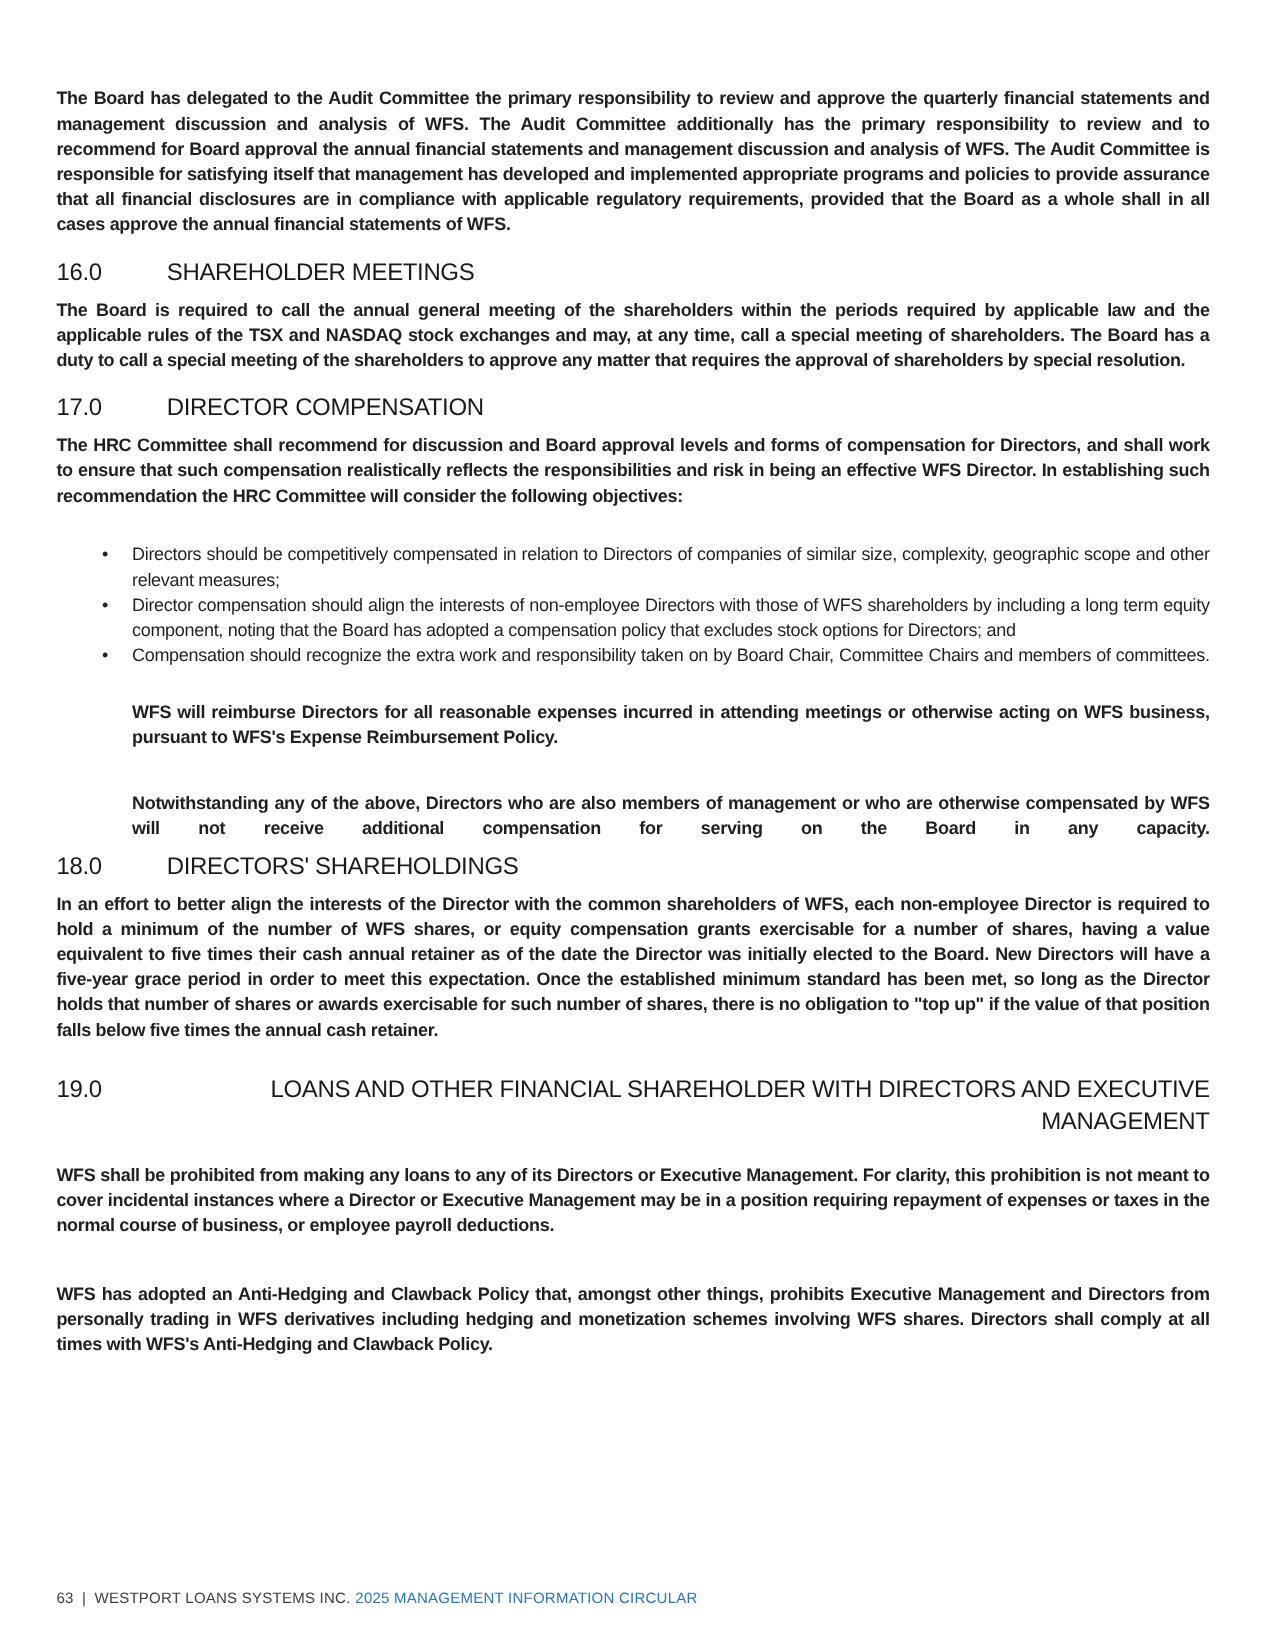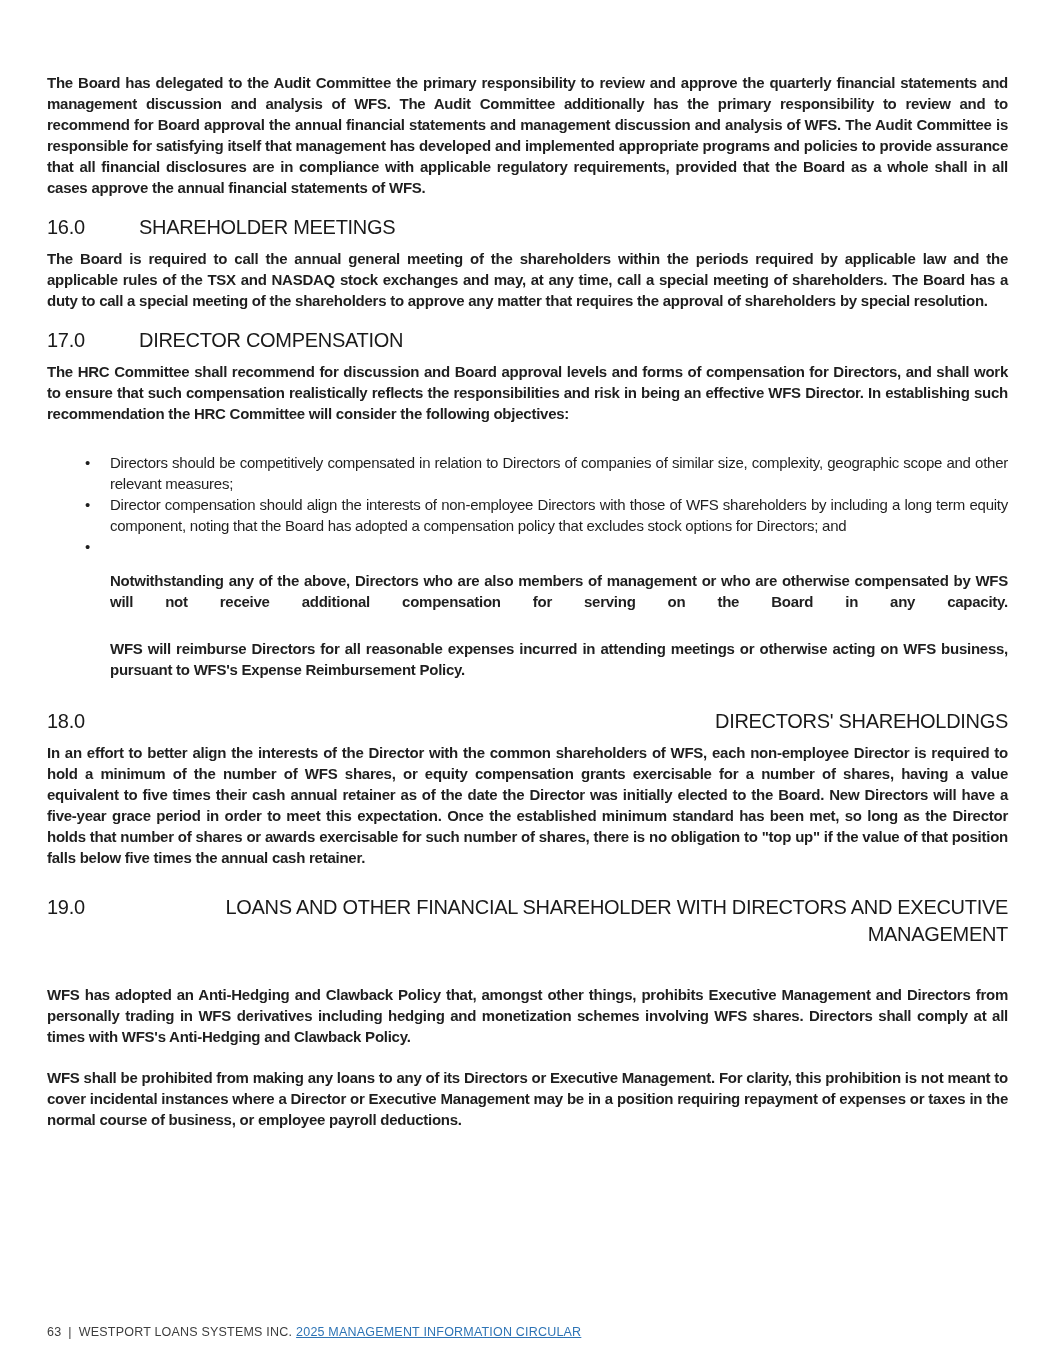--- a/index.html
+++ b/index.html
@@ -55,36 +55,36 @@
   }
   .bullets .marker {
     position: absolute;
     left: 38px;
     top: 0;
   }
   .hang { margin-left: 63px; width: 898px; }
   .justify-last { text-align-last: justify; }
   .mt-sub1 { margin-top: 34px; }
   .mt-sub2 { margin-top: 26px; }
-  .h-18 { margin-top: 28px; text-align: right; }
+  .h-18 { margin-top: 8px; }
   .h-19 { margin-top: 26px; text-align: right; }
   .p-19a { margin-top: 20px; }
   .p-19b { margin-top: 36px; }
   .footer {
     position: absolute;
     left: 47px;
     top: 1324px;
     font-size: 12.5px;
     line-height: 16px;
     color: #3d3d3d;
     letter-spacing: 0.2px;
     white-space: nowrap;
   }
   .footer .sep { margin: 0 7px; color: #3d3d3d; }
-  .footer .doc-title { color: #2e74b5; margin-left: 4px; text-decoration: underline; }
+  .footer .doc-title { color: #2e74b5; margin-left: 4px; }
 </style>
 </head>
 <body>
 
 <div class="page">
   <div class="content">
 
     <p class="para">The Board has delegated to the Audit Committee the primary responsibility to review and approve the quarterly financial statements and management discussion and analysis of WFS. The Audit Committee additionally has the primary responsibility to review and to recommend for Board approval the annual financial statements and management discussion and analysis of WFS. The Audit Committee is responsible for satisfying itself that management has developed and implemented appropriate programs and policies to provide assurance that all financial disclosures are in compliance with applicable regulatory requirements, provided that the Board as a whole shall in all cases approve the annual financial statements of WFS.</p>
 
     <div>
@@ -106,42 +106,43 @@
         <li>
           <span class="marker">•</span>
           <span>Directors should be competitively compensated in relation to Directors of companies of similar size, complexity, geographic scope and other relevant measures;</span>
         </li>
         <li>
           <span class="marker">•</span>
           <span>Director compensation should align the interests of non-employee Directors with those of WFS shareholders by including a long term equity component, noting that the Board has adopted a compensation policy that excludes stock options for Directors; and</span>
         </li>
         <li class="justify-last">
           <span class="marker">•</span>
+          <span>Compensation should recognize the extra work and responsibility taken on by Board Chair, Committee Chairs and members of committees.</span>
         </li>
       </ul>
 
+      <p class="para hang mt-sub2">WFS will reimburse Directors for all reasonable expenses incurred in attending meetings or otherwise acting on WFS business, pursuant to WFS's Expense Reimbursement Policy.</p>
       <p class="para hang justify-last mt-sub1">Notwithstanding any of the above, Directors who are also members of management or who are otherwise compensated by WFS will not receive additional compensation for serving on the Board in any capacity.</p>
-      <p class="para hang mt-sub2">WFS will reimburse Directors for all reasonable expenses incurred in attending meetings or otherwise acting on WFS business, pursuant to WFS's Expense Reimbursement Policy.</p>
     </div>
 
     <div>
       <div class="heading h-18">
         <span class="h-num">18.0</span>
         <span class="h-title">DIRECTORS' SHAREHOLDINGS</span>
       </div>
       <p class="para">In an effort to better align the interests of the Director with the common shareholders of WFS, each non-employee Director is required to hold a minimum of the number of WFS shares, or equity compensation grants exercisable for a number of shares, having a value equivalent to five times their cash annual retainer as of the date the Director was initially elected to the Board. New Directors will have a five-year grace period in order to meet this expectation. Once the established minimum standard has been met, so long as the Director holds that number of shares or awards exercisable for such number of shares, there is no obligation to "top up" if the value of that position falls below five times the annual cash retainer.</p>
     </div>
 
     <div>
       <div class="heading h-19">
         <span class="h-num">19.0</span>
         <span class="h-title">LOANS AND OTHER FINANCIAL SHAREHOLDER WITH DIRECTORS AND EXECUTIVE MANAGEMENT</span>
       </div>
+      <p class="para p-19a">WFS shall be prohibited from making any loans to any of its Directors or Executive Management. For clarity, this prohibition is not meant to cover incidental instances where a Director or Executive Management may be in a position requiring repayment of expenses or taxes in the normal course of business, or employee payroll deductions.</p>
       <p class="para p-19b">WFS has adopted an Anti-Hedging and Clawback Policy that, amongst other things, prohibits Executive Management and Directors from personally trading in WFS derivatives including hedging and monetization schemes involving WFS shares. Directors shall comply at all times with WFS's Anti-Hedging and Clawback Policy.</p>
-      <p class="para p-19a">WFS shall be prohibited from making any loans to any of its Directors or Executive Management. For clarity, this prohibition is not meant to cover incidental instances where a Director or Executive Management may be in a position requiring repayment of expenses or taxes in the normal course of business, or employee payroll deductions.</p>
     </div>
 
   </div>
 
   <div class="footer">
     <span>63</span><span class="sep">|</span><span>WESTPORT LOANS SYSTEMS INC.</span><span class="doc-title">2025 MANAGEMENT INFORMATION CIRCULAR</span>
   </div>
 </div>
 
 </body></html>

